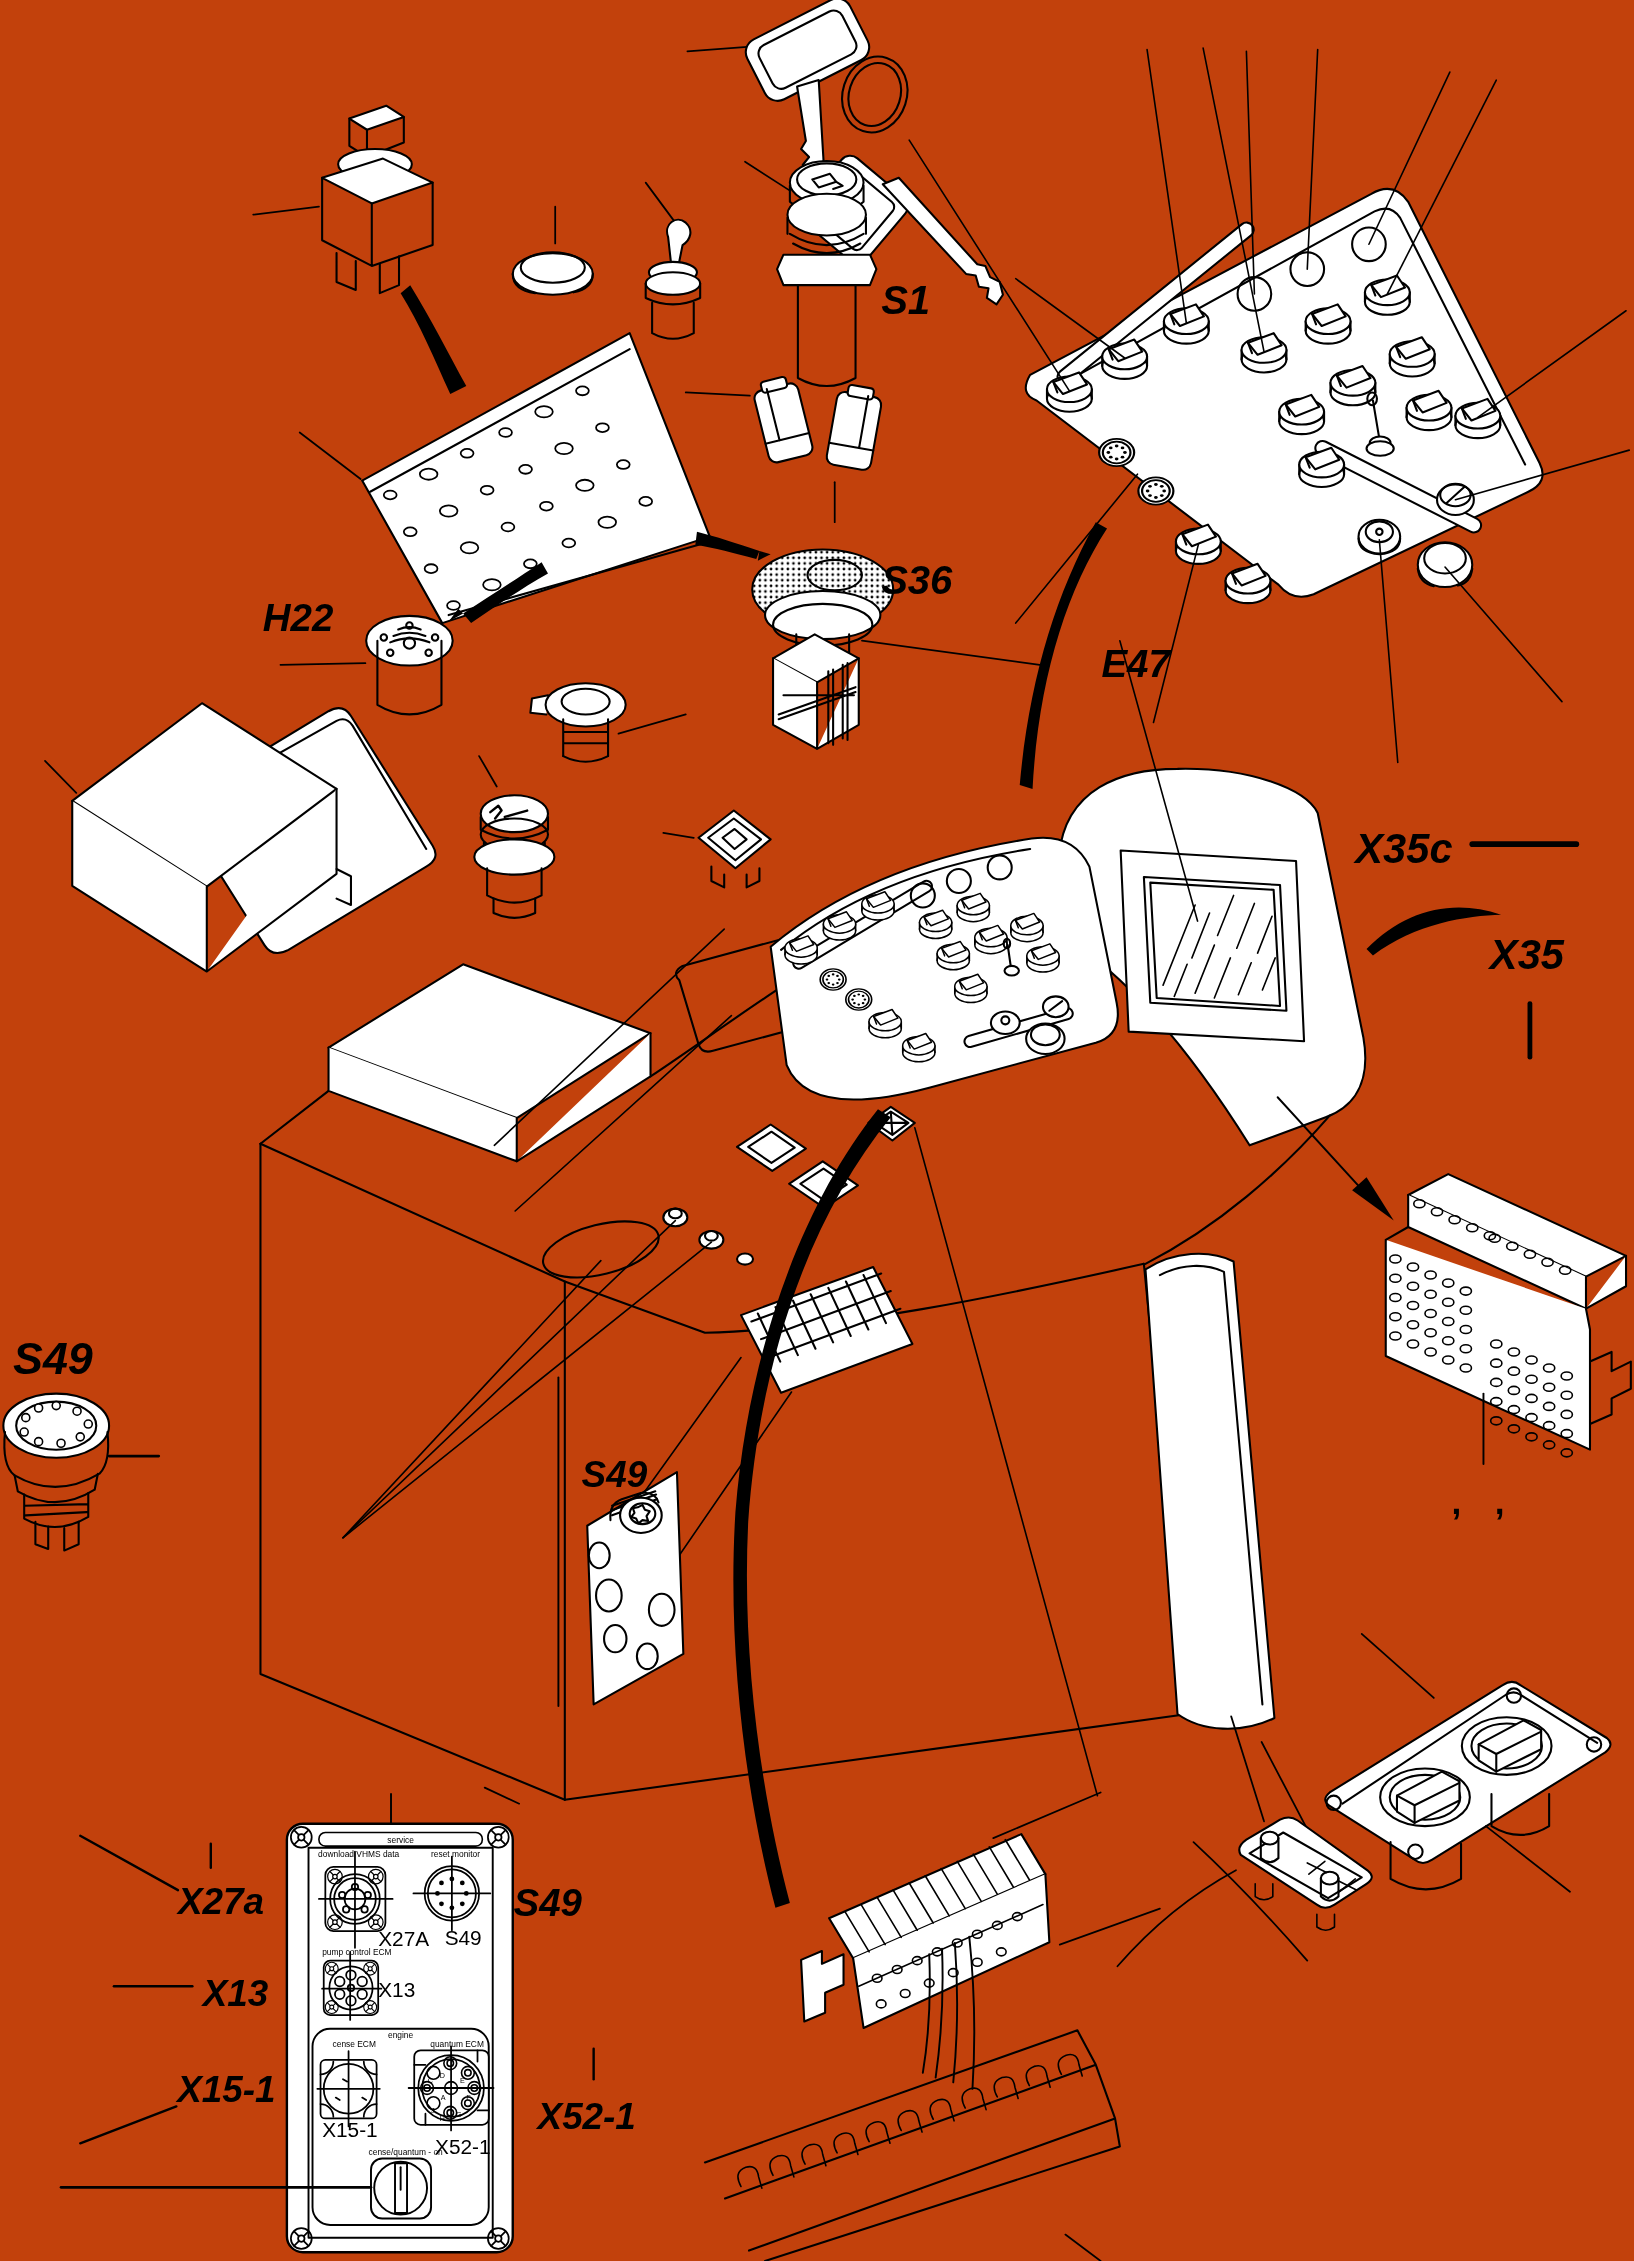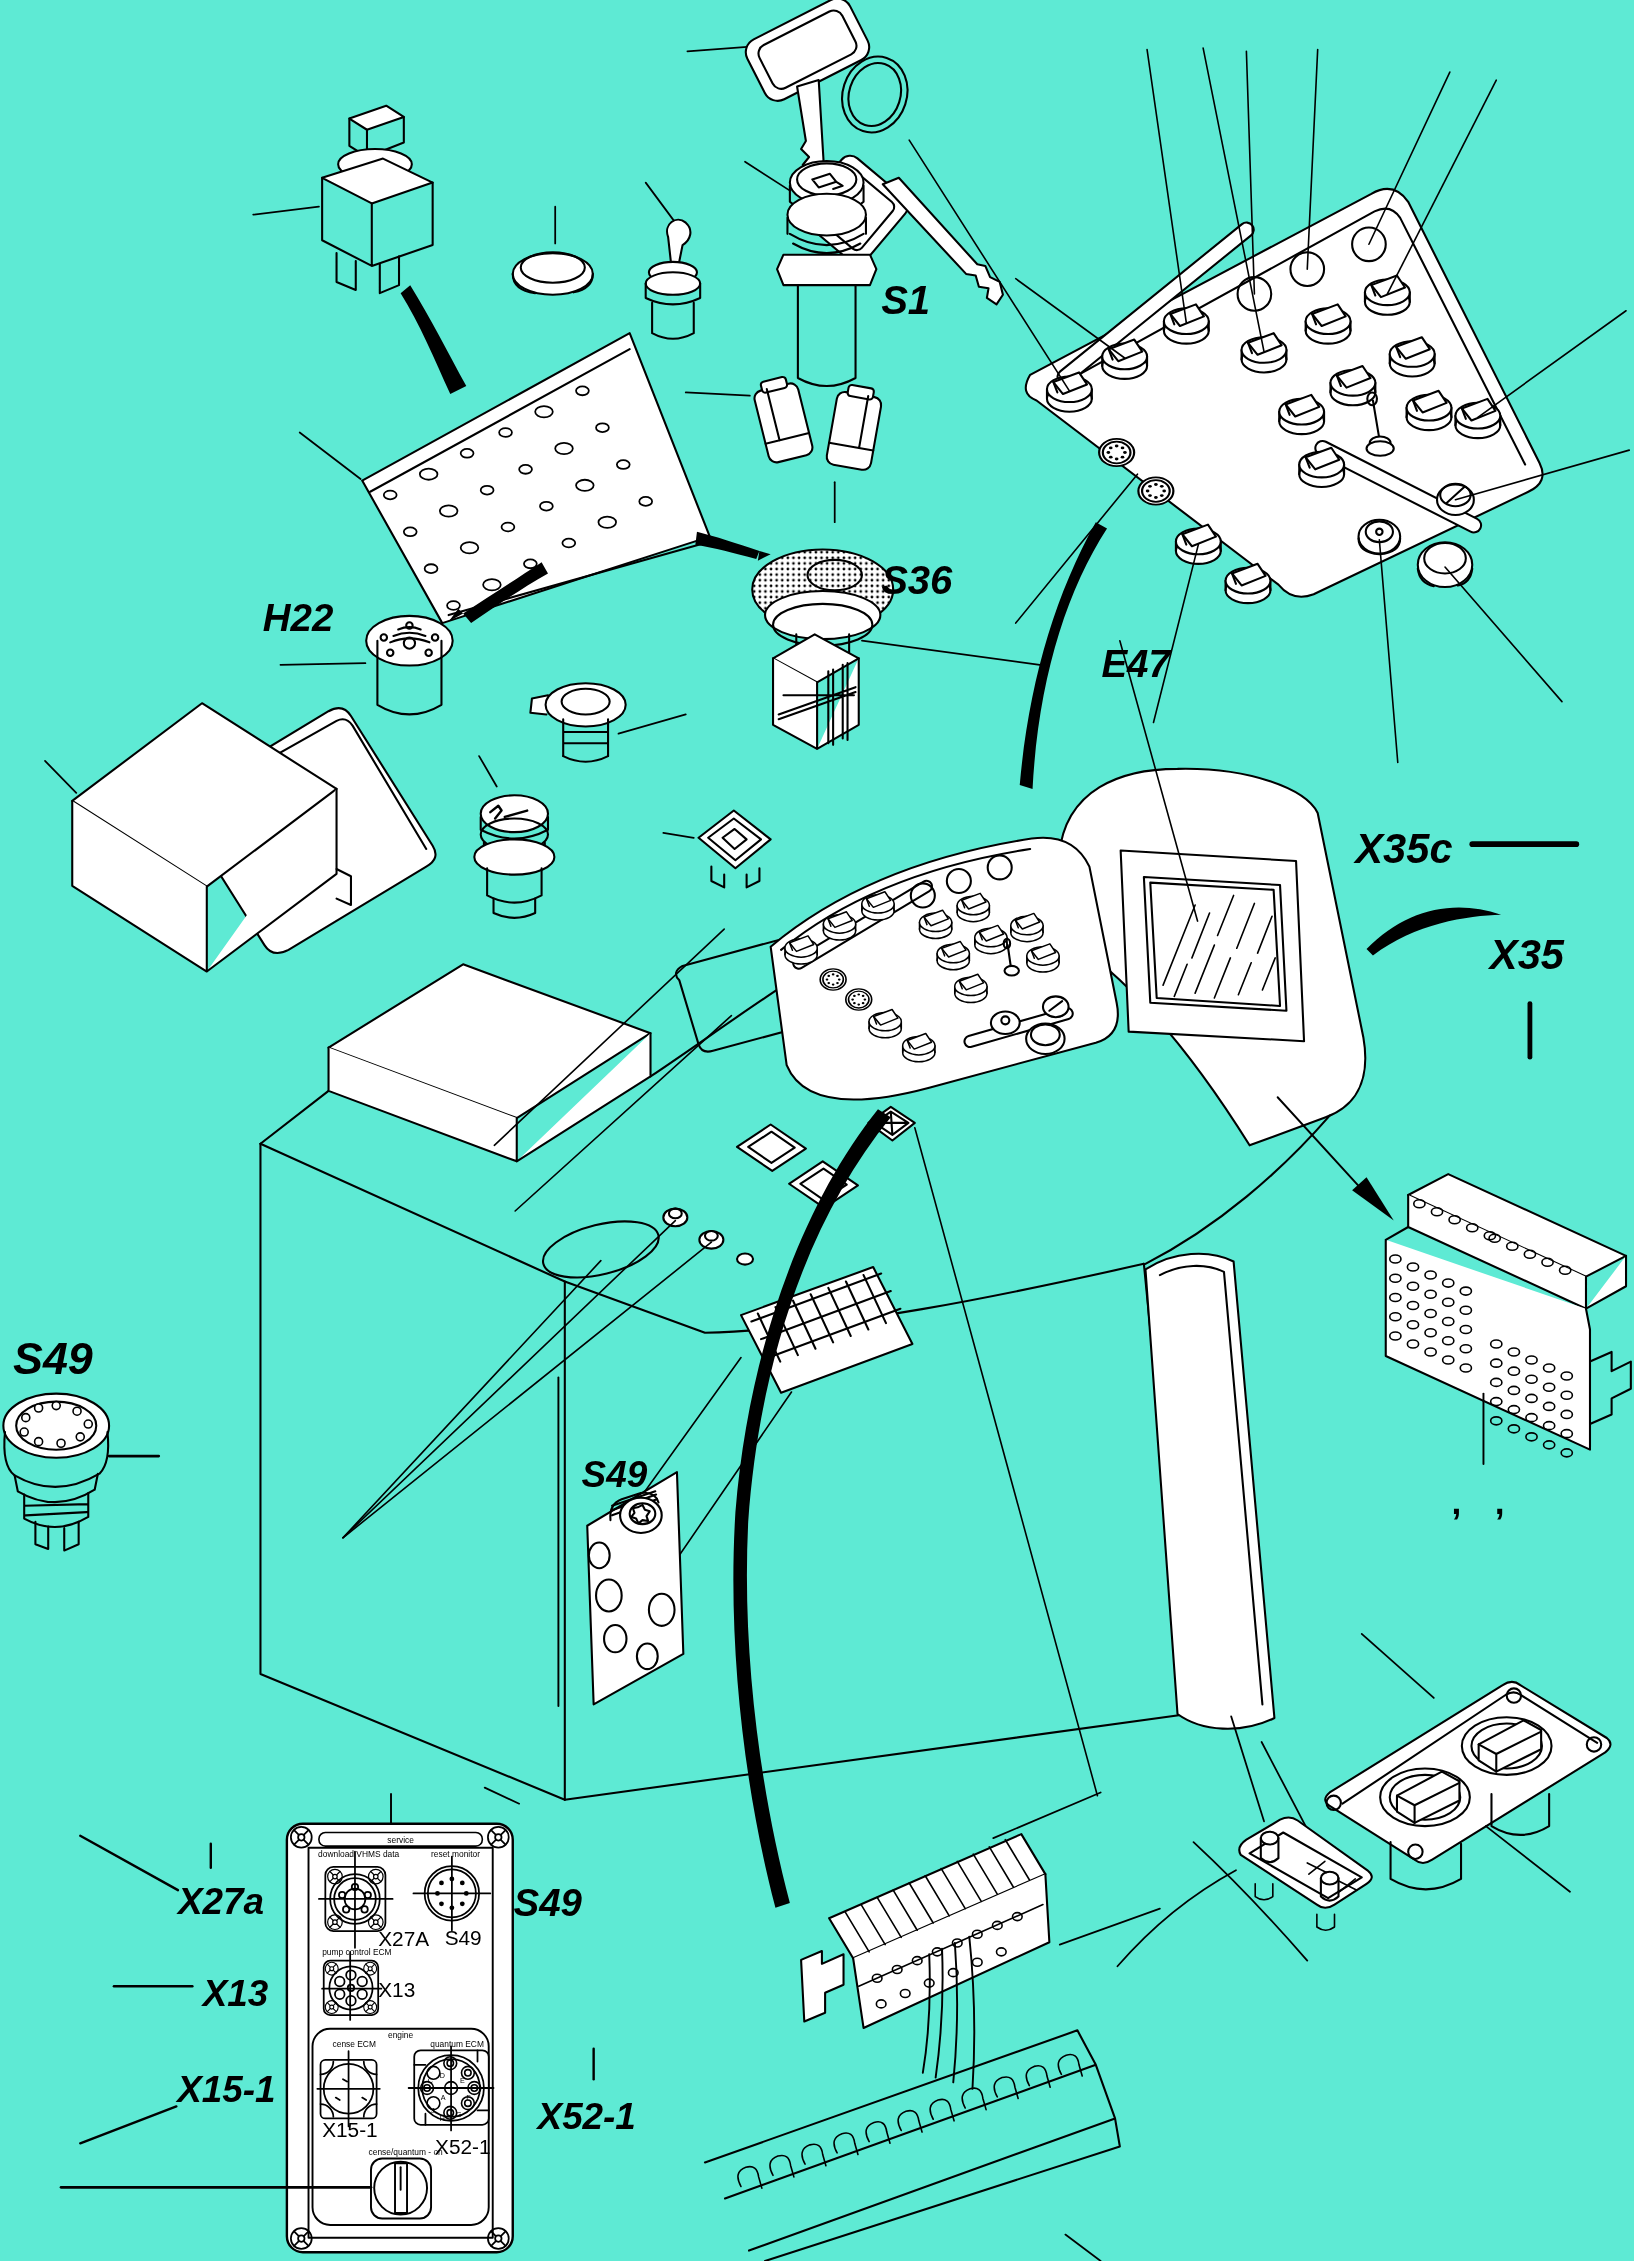--- a/index.html
+++ b/index.html
@@ -1,16 +1,16 @@
 <!DOCTYPE html>
 <html style="font-size:13px"><head>
 <meta charset="utf-8">
 <style>
   html,body{margin:0;padding:0;background:#fff;}
-  .stage{position:relative;width:1635px;height:2261px;background:#5eead4;overflow:hidden;}
+  .stage{position:relative;width:1635px;height:2261px;background:#c2410c;overflow:hidden;}
   svg{position:absolute;left:0;top:0;}
   .t{fill:#000;stroke:none;font-family:"Liberation Sans",sans-serif;}
   .it{font-style:italic;font-weight:700;}
   .f56{font-size:56px}.f52{font-size:52px}.f50{font-size:50px}.f48{font-size:48px}.f46{font-size:46px}
   .tiny{font-size:10.5px}
   .clab{font-size:26px}
   .pin{font-size:9px}
   .comma{font-size:44px;font-weight:700;}
 </style>
 </head>

